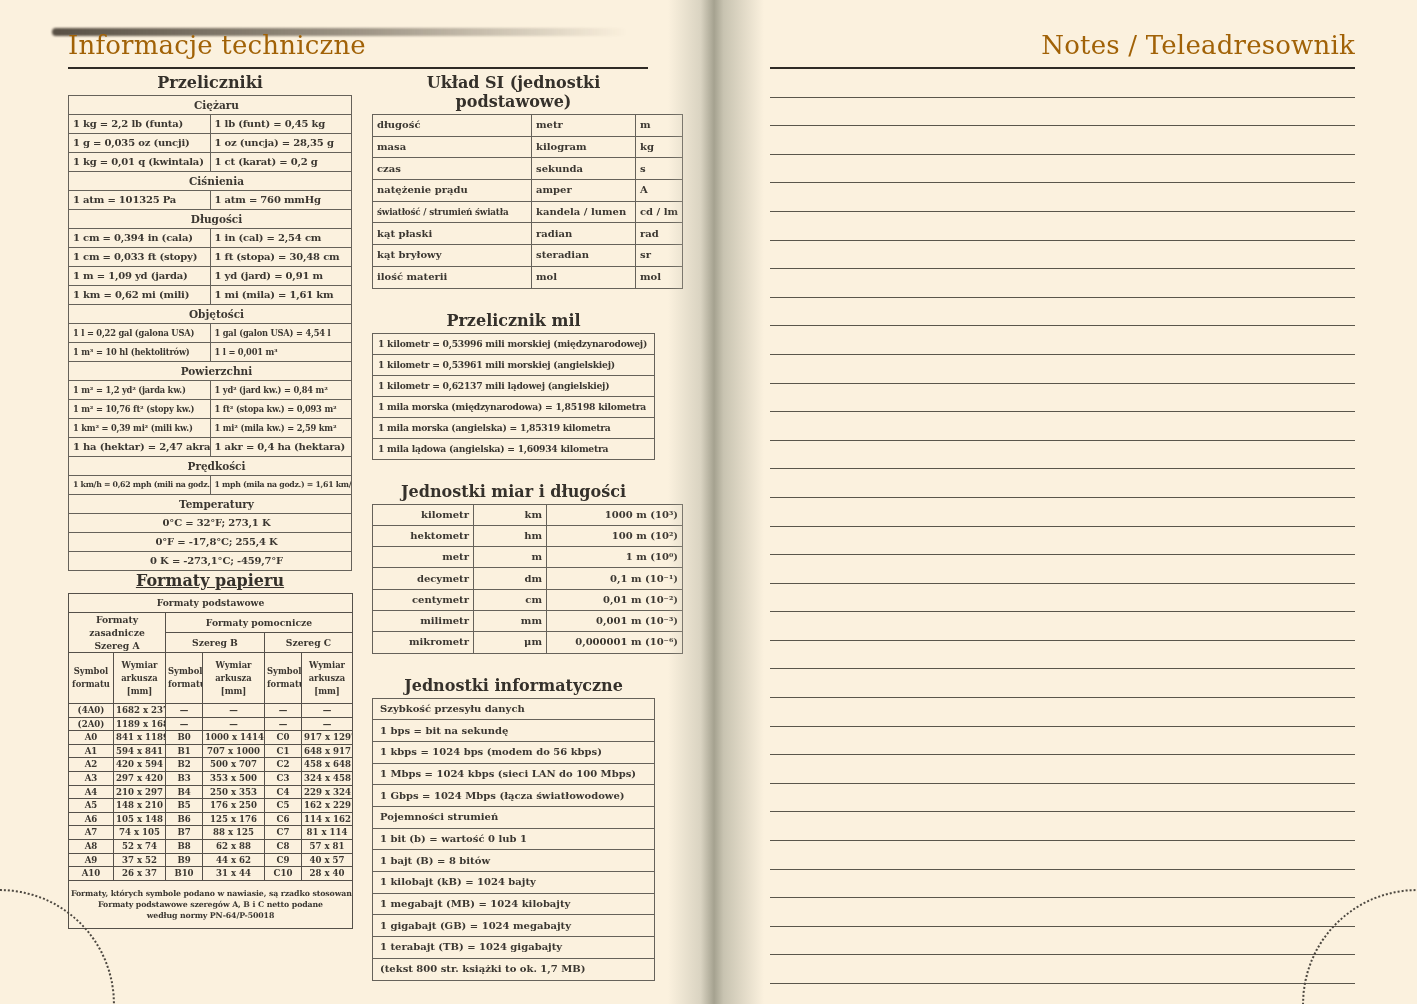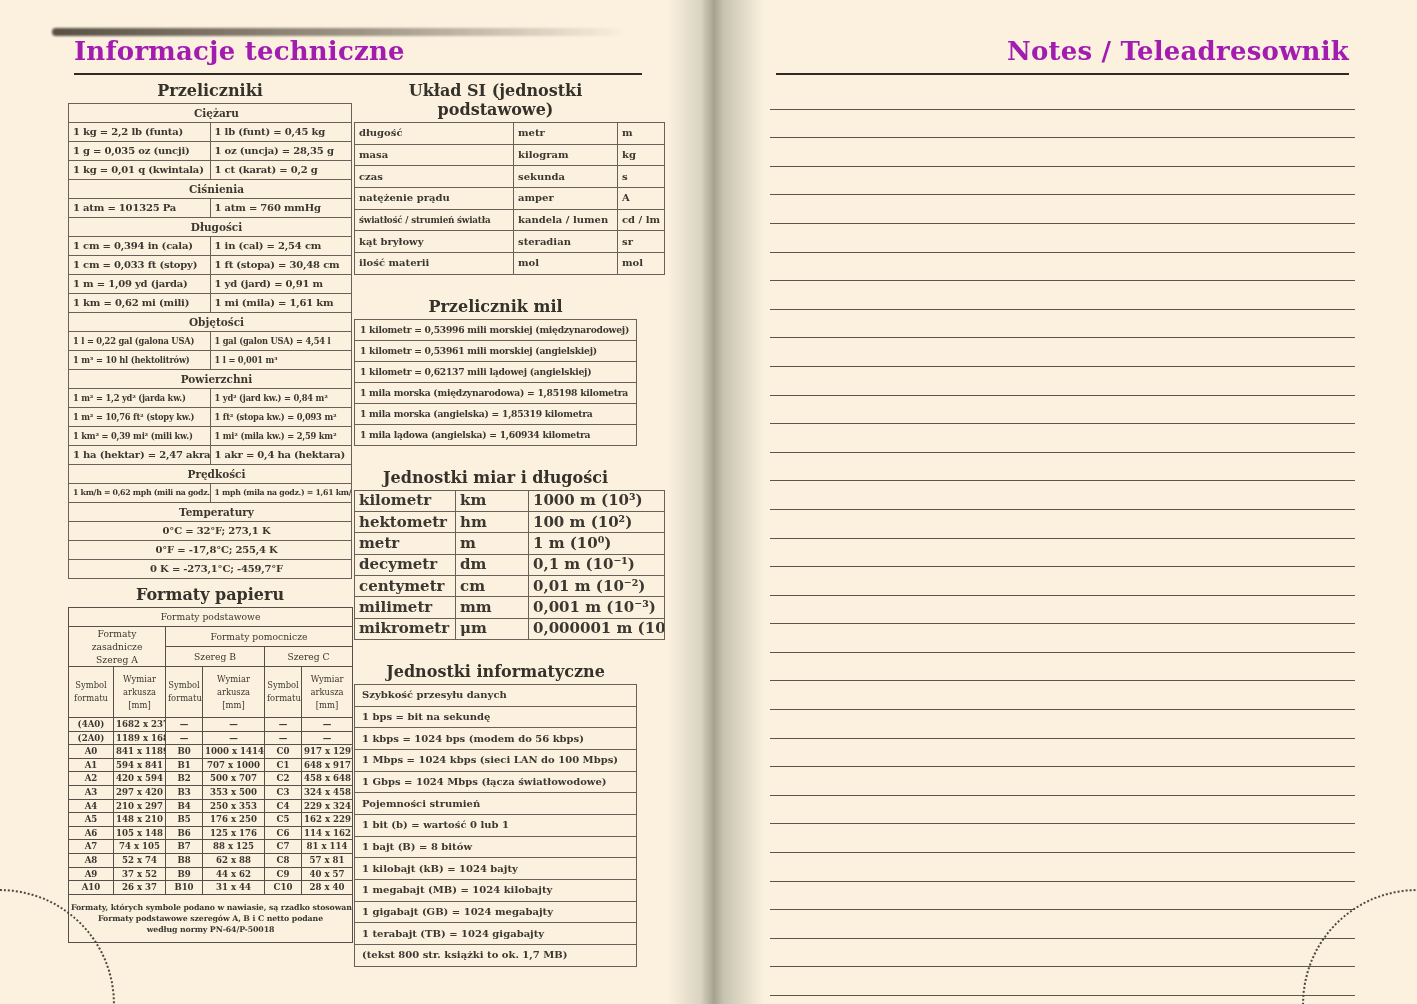--- a/index.html
+++ b/index.html
@@ -28,32 +28,32 @@
   
   .arc{
     position:absolute;width:226px;height:226px;border:2px dotted #4d4840;border-radius:50%;
     bottom:-115px;
   }
   .arc.l{left:-115px;} .arc.r{right:-115px;}
 
   
   .page-left{position:absolute;left:68px;top:30px;width:580px;}
   h1{
-    margin:6px;font-size:26px;font-weight:700;color:#a21caf;
+    margin:0;font-size:26px;font-weight:400;color:#a16207;
     border-bottom:2.5px solid #2f2b26;padding-bottom:7px;letter-spacing:.2px;
   }
-  .columns{display:flex;gap:2px;margin-top:4px;}
+  .columns{display:flex;gap:20px;margin-top:4px;}
   .col-a{width:284px;flex:none;}
   .col-b{width:283px;flex:none;}
   h2{
     margin:0 0 3px 0;font-size:16px;line-height:19px;text-align:center;
     color:#35312b;font-weight:700;
   }
   h2.mt{margin-top:22px;}
-  h2.mtl{margin-top:6px;}
+  h2.mtl{margin-top:0;text-decoration:underline;}
 
   table{width:100%;border-collapse:collapse;table-layout:fixed;}
   td{
     border:1px solid #66625a;font-weight:700;color:#3b3731;
     white-space:nowrap;overflow:hidden;padding:0 4px;line-height:1;
     vertical-align:middle;
   }
   td.sec,.ctr{text-align:center;padding-left:17px;}
 
   
@@ -64,29 +64,29 @@
 
   
   #t-si td{height:20.7px;font-size:10px;}
   #t-si td.c1{width:150px;} #t-si td.c2{width:95px;} #t-si td.c3{width:38px;}
   #t-si td.sm{font-size:8.8px;letter-spacing:-.2px;}
 
   
   #t-mile td{height:20px;font-size:9.2px;letter-spacing:-.25px;padding:0 5px;}
 
   
-  #t-dlugosci td{height:20.3px;font-size:15px;}
+  #t-dlugosci td{height:20.3px;font-size:10px;text-align:right;}
   #t-dlugosci td.c1{width:92px;} #t-dlugosci td.c2{width:64px;} #t-dlugosci td.c3{width:127px;}
 
   
   #t-info td{height:20.7px;font-size:10px;padding:0 7px;}
 
   
   #t-formaty td{border-color:#55514a;font-size:8.6px;text-align:center;padding:0 2px;}
-  #t-formaty thead td{font-weight:400;}
+  #t-formaty thead td{font-weight:700;}
   #t-formaty td.sec{height:18px;font-size:9.2px;}
   #t-formaty td.pre{white-space:pre-line;line-height:13px;}
   #t-formaty tr.colhead td{height:50px;font-size:8.4px;}
   #t-formaty tbody td{height:12.6px;line-height:12.6px;}
   #t-formaty td.note{
     height:auto;padding:7px 2px;font-size:7.8px;letter-spacing:-.1px;line-height:11px;
   }
   #t-formaty td.note div{text-align:center;}
 
   
@@ -382,20 +382,25 @@
                 <td class="c1">natężenie prądu</td>
                 <td class="c2">amper</td>
                 <td class="c3">A</td>
               </tr>
               <tr>
                 <td class="c1 sm">światłość / strumień światła</td>
                 <td class="c2">kandela / lumen</td>
                 <td class="c3">cd / lm</td>
               </tr>
               <tr>
+                <td class="c1">kąt płaski</td>
+                <td class="c2">radian</td>
+                <td class="c3">rad</td>
+              </tr>
+              <tr>
                 <td class="c1">kąt bryłowy</td>
                 <td class="c2">steradian</td>
                 <td class="c3">sr</td>
               </tr>
               <tr>
                 <td class="c1">ilość materii</td>
                 <td class="c2">mol</td>
                 <td class="c3">mol</td>
               </tr>
             </tbody>

